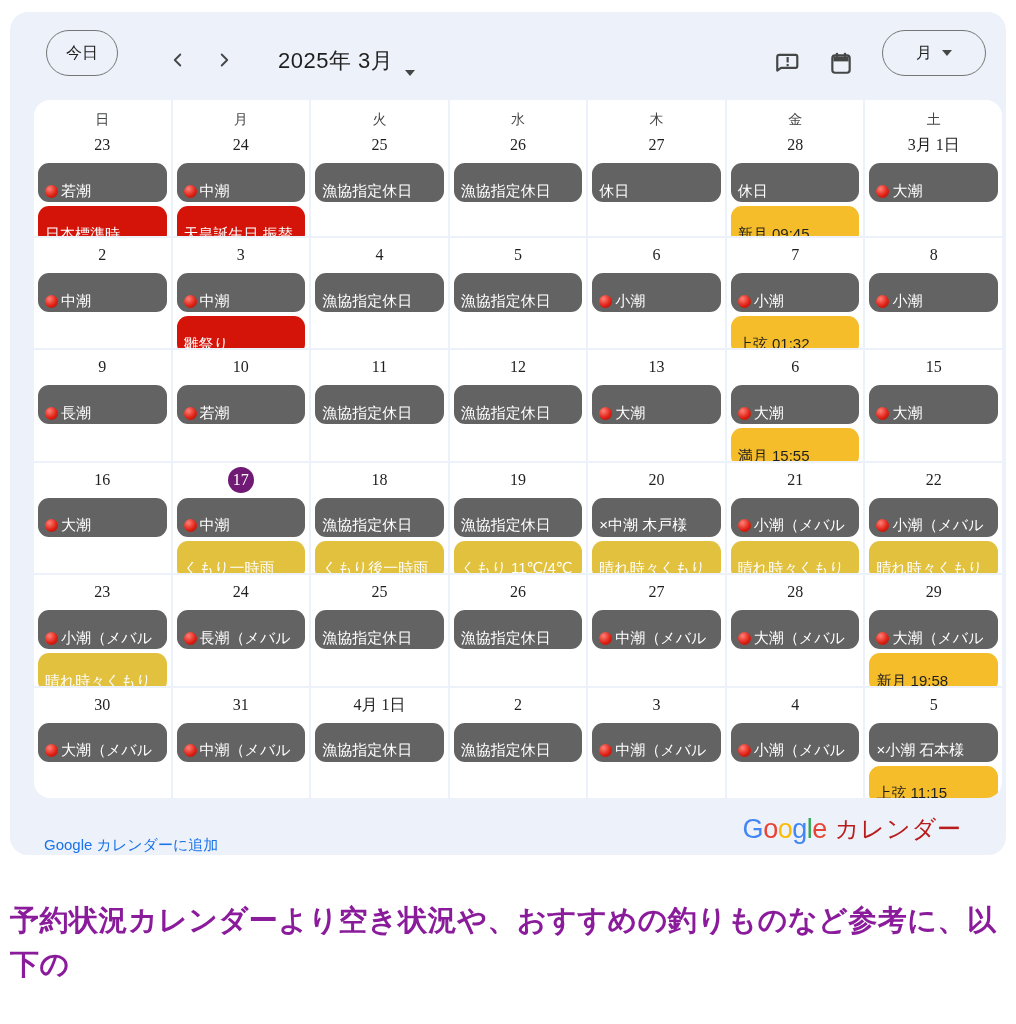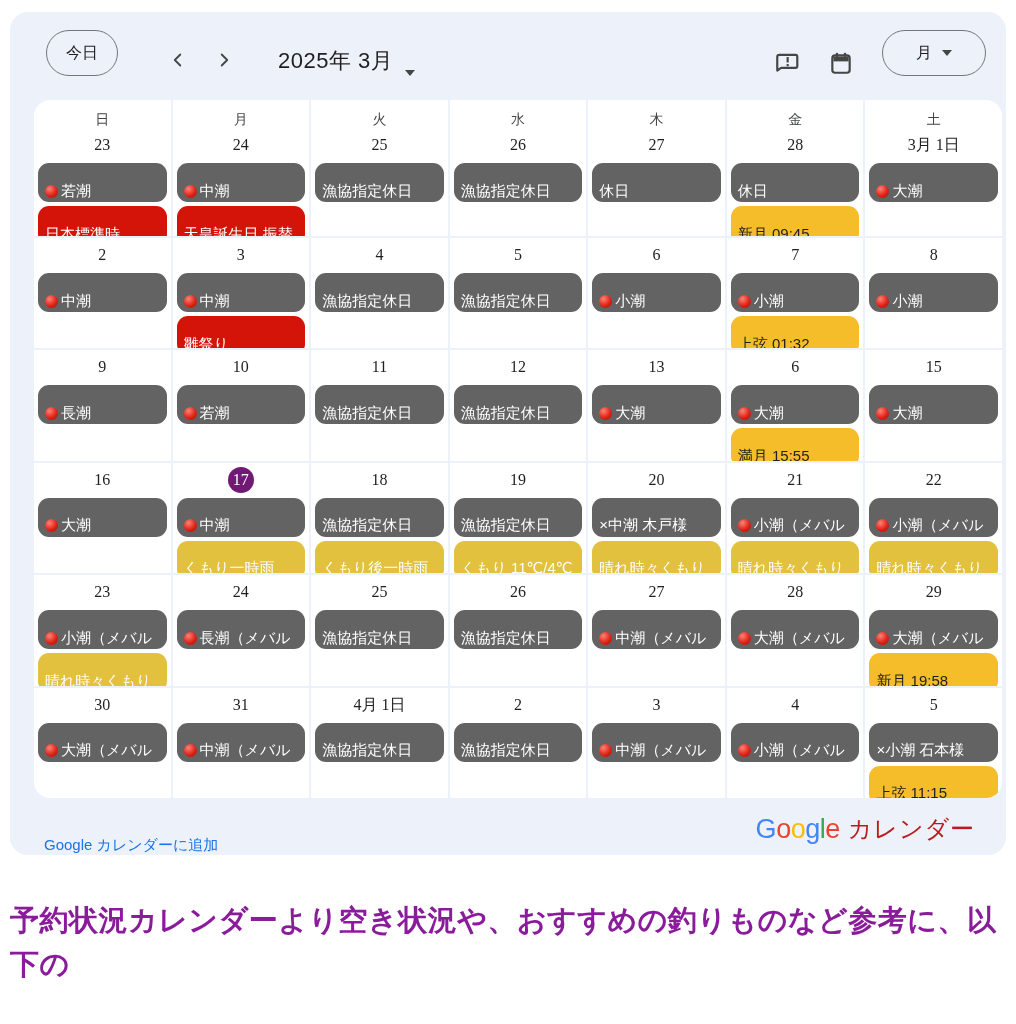--- a/index.html
+++ b/index.html
@@ -44,21 +44,21 @@
     padding:17px 2px 0 7px;font-size:15px;color:#ffffff;white-space:nowrap;overflow:hidden;cursor:pointer;}
   .chip.gray{background:#636363;}
   .chip.red{background:#d51409;}
   .chip.weather{background:#e1c13d;text-align:right;}
   .chip.moon{background:#f5bd29;color:#1f1f1f;}
   .dot{width:13px;height:13px;border-radius:50%;flex:none;margin-right:3px;
     background:radial-gradient(circle at 35% 30%,#ff8177,#e02317 55%,#9f0d04);}
   
   .tz-text{position:absolute;left:34px;top:799px;font-size:15px;color:#3c4043;}
   .add-link{position:absolute;left:34px;top:824px;font-size:15px;color:#1a73e8;text-decoration:none;cursor:pointer;}
-  .glogo{position:absolute;right:31px;top:801px;display:flex;align-items:center;cursor:pointer;}
+  .glogo{position:absolute;right:44px;top:801px;display:flex;align-items:center;cursor:pointer;}
   .glogo .gl{font-size:27px;font-weight:500;letter-spacing:-.5px;}
   .glogo .gtext{font-size:24px;color:#b91c1c;margin-left:8px;letter-spacing:1px;}
   
   .note{position:absolute;left:10px;top:898px;width:1000px;font-size:29px;font-weight:700;
     color:#8a1b9b;line-height:44px;letter-spacing:.5px;}
   svg{display:block;}
 </style>
 </head>
 <body>
 

